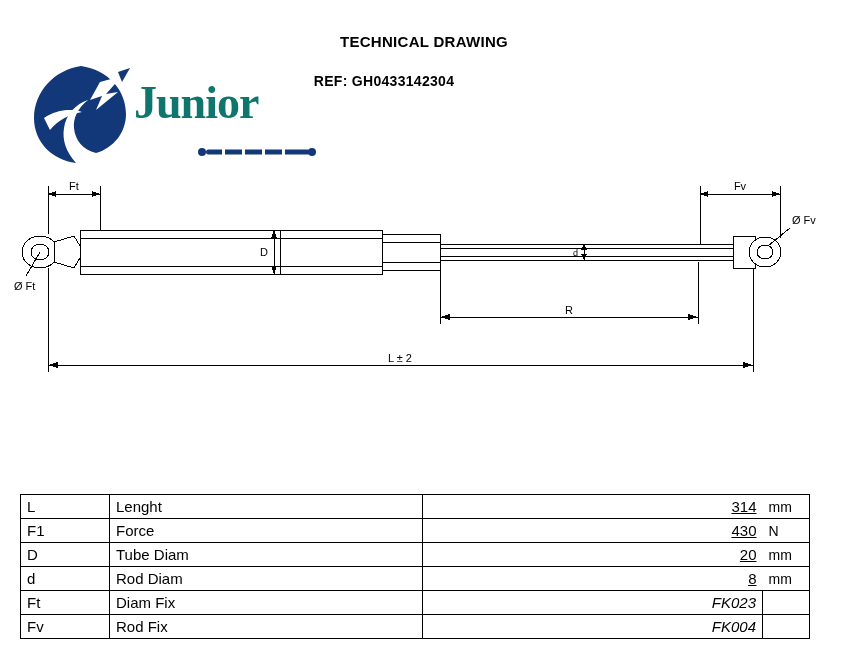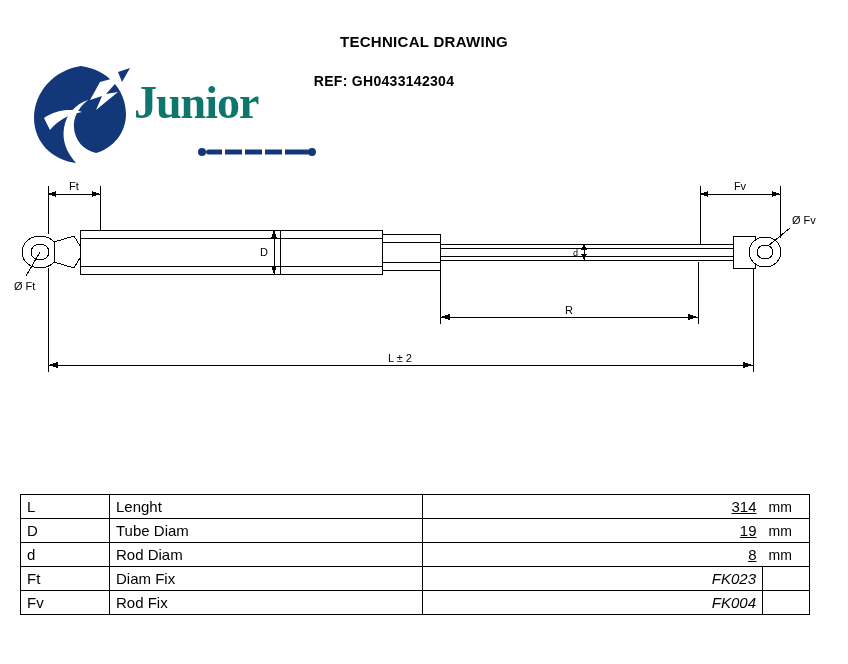--- a/index.html
+++ b/index.html
@@ -224,23 +224,29 @@
 
   <table class="spec-table">
     <tbody>
       <tr>
         <td class="col-code">L</td>
         <td class="col-name">Lenght</td>
         <td class="col-val no-right">314</td>
         <td class="col-unit">mm</td>
       </tr>
       <tr>
+        <td class="col-code">F1</td>
+        <td class="col-name">Force</td>
+        <td class="col-val no-right">430</td>
+        <td class="col-unit">N</td>
+      </tr>
+      <tr>
         <td class="col-code">D</td>
         <td class="col-name">Tube Diam</td>
-        <td class="col-val no-right">19</td>
+        <td class="col-val no-right">20</td>
         <td class="col-unit">mm</td>
       </tr>
       <tr>
         <td class="col-code">d</td>
         <td class="col-name">Rod Diam</td>
         <td class="col-val no-right">8</td>
         <td class="col-unit">mm</td>
       </tr>
       <tr>
         <td class="col-code">Ft</td>

